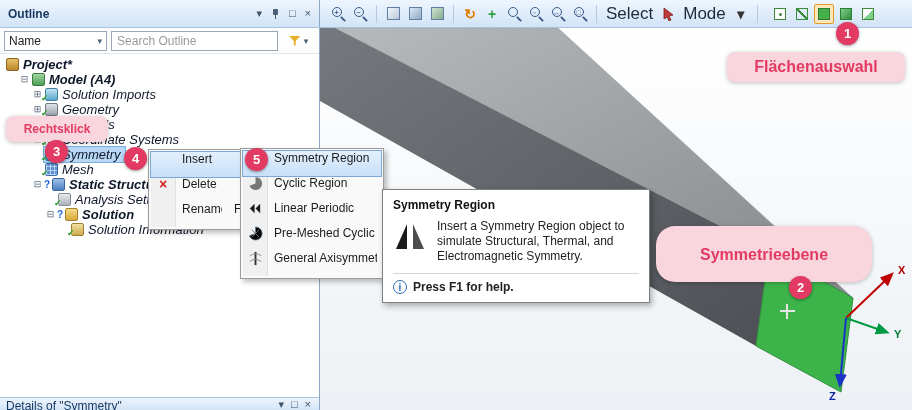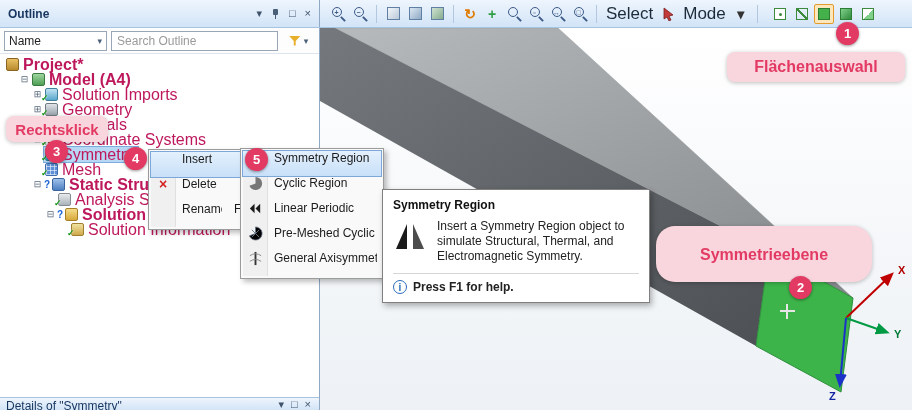--- a/index.html
+++ b/index.html
@@ -52,21 +52,21 @@
   .funnel { width:12px; height:10px; background:#e8b02a; clip-path:polygon(0 0,100% 0,58% 55%,58% 100%,42% 100%,42% 55%); }
 
   .tree { flex:1; padding:3px 0 0 2px; overflow:hidden; background:#fff; }
   .trow { display:flex; align-items:center; height:15px; white-space:nowrap; }
   .expander { width:13px; flex:none; font-size:9px; color:#5a6b7d; text-align:center; line-height:13px; }
   .qmark { flex:none; color:#1a64d6; font-weight:bold; font-size:10px; margin-right:1px; }
   .tnode { display:flex; align-items:center; height:15px; padding:0 4px 0 1px; }
   .tnode.sel { background:var(--sel-blue,#b8d7f5); outline:1px solid #7aadde; }
   .ticon { position:relative; width:13px; height:13px; border-radius:2px; margin-right:4px; flex:none; }
   .check { position:absolute; left:-5px; bottom:-3px; color:#149414; font-size:9px; font-weight:bold; text-shadow:0 0 2px #fff; }
-  .tlabel { font-size:16px; color:#be185d; }
+  .tlabel { font-size:13px; color:#0f172a;font-style:italic; }
   .tlabel.b { font-weight:bold; }
   .i-project { background:linear-gradient(#e8c063,#b98a2e); border:1px solid #8a6420; }
   .i-model { background:linear-gradient(#9fd6a0,#4e9e55); border:1px solid #3a7a40; }
   .i-geometry-imports { background:linear-gradient(#bfe3f2,#5aa7cc); border:1px solid #40809e; }
   .i-geometry { background:linear-gradient(#e0e4e8,#98a3ab); border:1px solid #707a82; }
   .i-materials { background:linear-gradient(#cfeae9,#59b0ad); border:1px solid #3f8a88; }
   .i-coordinate-systems { background:#f4f6f8; border:1px solid #9aa5ad; }
   .i-coordinate-systems::before { content:""; position:absolute; left:2px; bottom:2px; width:7px; height:7px;
     border-left:2px solid #2e9e3a; border-bottom:2px solid #cc3333; }
   .i-symmetry { background:linear-gradient(90deg,#2fa7c9 0 45%,#d8f0f8 45% 55%,#77c6de 55% 100%); border:1px solid #2b84a0; }
@@ -457,21 +457,21 @@
     </div>
     <div class="tt-sep"></div>
     <div class="tt-footer">
       <span class="inf">i</span>
       <span>Press F1 for help.</span>
     </div>
   </div>
 
   <div class="badge" style="left:836px;top:22px">1</div>
   <div class="pill" style="left:727px;top:52px;width:178px;height:30px">Flächenauswahl</div>
-  <div class="pill" style="left:6px;top:116px;width:102px;height:26px;font-size:15px">Rechtsklick</div>
+  <div class="pill" style="left:6px;top:116px;width:102px;height:26px;font-size:12px">Rechtsklick</div>
   <div class="badge" style="left:45px;top:140px">3</div>
   <div class="badge" style="left:124px;top:147px">4</div>
   <div class="badge" style="left:245px;top:148px">5</div>
   <div class="pill pill-2line" style="left:656px;top:226px;width:216px;height:56px">
     <div>Symmetrieebene</div>
   </div>
   <div class="badge" style="left:789px;top:276px">2</div>
 
 </div>
 

